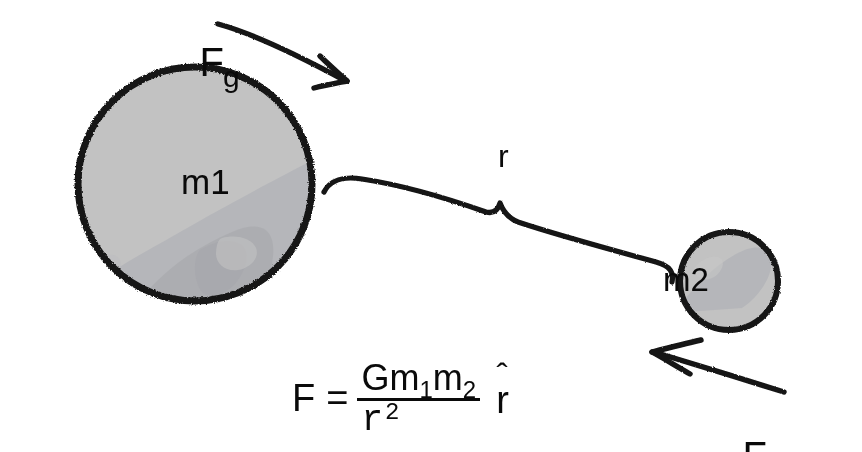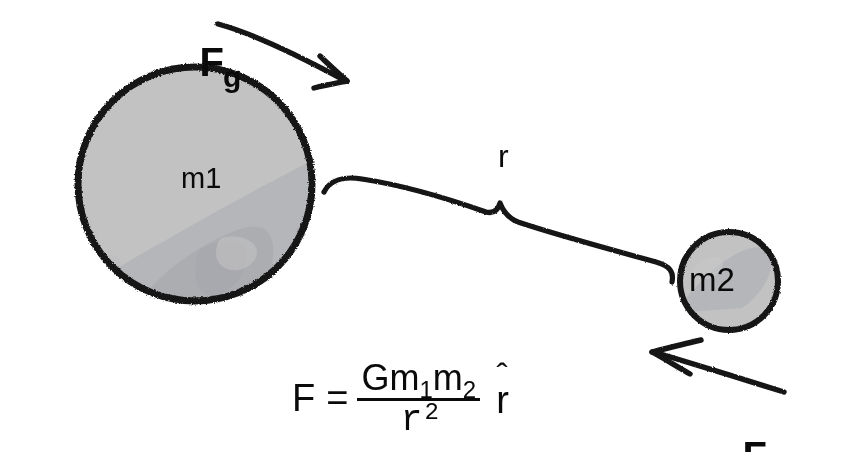--- a/index.html
+++ b/index.html
@@ -32,29 +32,28 @@
   }
   .txt {
     position: absolute;
     color: #0a0a0a;
     font-family: "Liberation Sans", sans-serif;
     white-space: pre;
     line-height: 1;
     -webkit-font-smoothing: none;
   }
   .mass-label {
-    font-size: 29px;
+    font-size: 35px;
     letter-spacing: 0px;
   }
   .mass-label.small {
     font-size: 33px;
   }
   .force-label {
     font-size: 40px;
-    font-weight: bold;
   }
   .force-label .sub {
     font-size: 30px;
     vertical-align: baseline;
     position: relative;
     top: 11px;
     left: -1px;
   }
   .dist-label {
     font-size: 32px;
@@ -74,21 +73,21 @@
     line-height: 1;
   }
   #formula .eq {
     font-size: 38px;
     line-height: 1;
     margin: 0 9px 0 11px;
   }
   .frac {
     display: inline-flex;
     flex-direction: column;
-    align-items: center;
+    align-items: flex-start;
     justify-content: center;
     margin-top: 2px;
   }
   .frac .num {
     font-size: 36px;
     line-height: 1.05;
     padding: 0 4px 1px 4px;
   }
   .frac .bar {
     width: 100%;
@@ -205,21 +204,21 @@
                C 408 186 452 200 486 212
                C 494 214 498 210 500 203
                C 503 211 508 218 518 222
                C 560 236 620 252 656 262
                C 670 266 674 272 672 282" fill="none" stroke="#141414" stroke-width="5.2" stroke-linecap="round" stroke-linejoin="round"></path>
     </g>
   </svg>
 
   <div class="txt mass-label" style="left:181px; top:164px;">m1</div>
 
-  <div class="txt mass-label small" style="left:689px; top:263px;">m2</div>
+  <div class="txt mass-label small" style="left:663px; top:263px;">m2</div>
 
   <div class="txt force-label" style="left:155px; top:2px;">
     <span>F</span><span class="sub">g</span>
   </div>
 
   <div class="txt force-label" style="left:698px; top:396px;">
     <span>F</span>
   </div>
 
   <div class="txt dist-label" style="left:498px; top:140px;">r</div>

